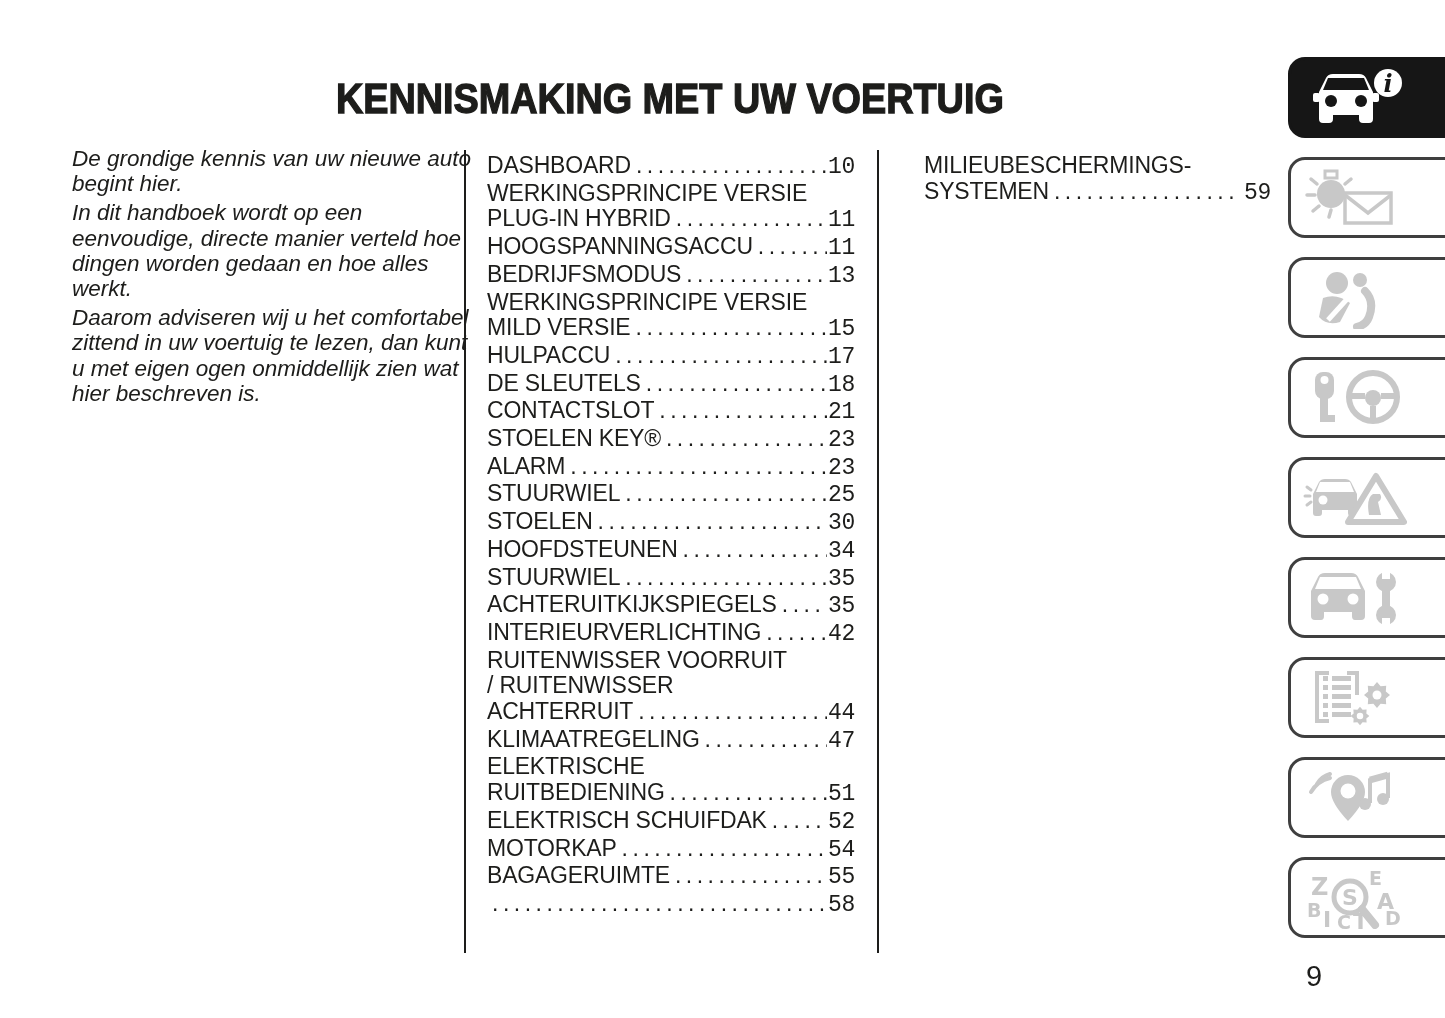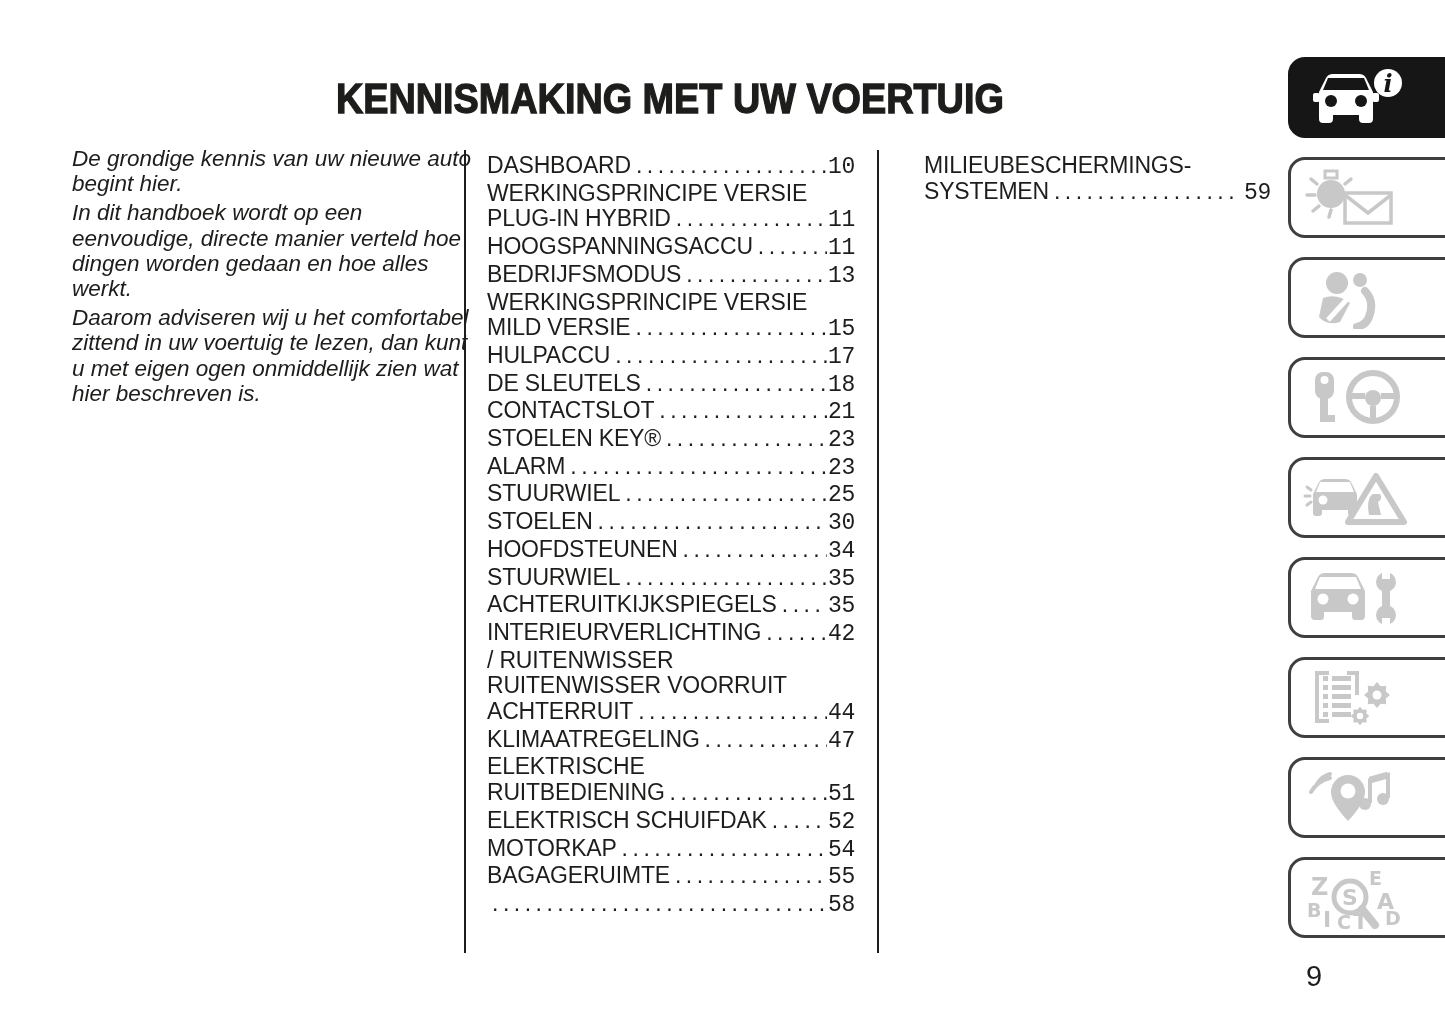--- a/index.html
+++ b/index.html
@@ -144,24 +144,24 @@
       <span class="tl">ACHTERUITKIJKSPIEGELS</span>
       <span class="dots"></span>
       <span class="tp">35</span>
     </div>
   <div class="trow">
       <span class="tl">INTERIEURVERLICHTING</span>
       <span class="dots"></span>
       <span class="tp">42</span>
     </div>
   <div class="trow">
+      <span class="tl">RUITENWISSER VOORRUIT</span>
+    </div>
+  <div class="trow">
       <span class="tl">/ RUITENWISSER</span>
-    </div>
-  <div class="trow">
-      <span class="tl">RUITENWISSER VOORRUIT</span>
     </div>
   <div class="trow">
       <span class="tl">ACHTERRUIT</span>
       <span class="dots"></span>
       <span class="tp">44</span>
     </div>
   <div class="trow">
       <span class="tl">KLIMAATREGELING</span>
       <span class="dots"></span>
       <span class="tp">47</span>

